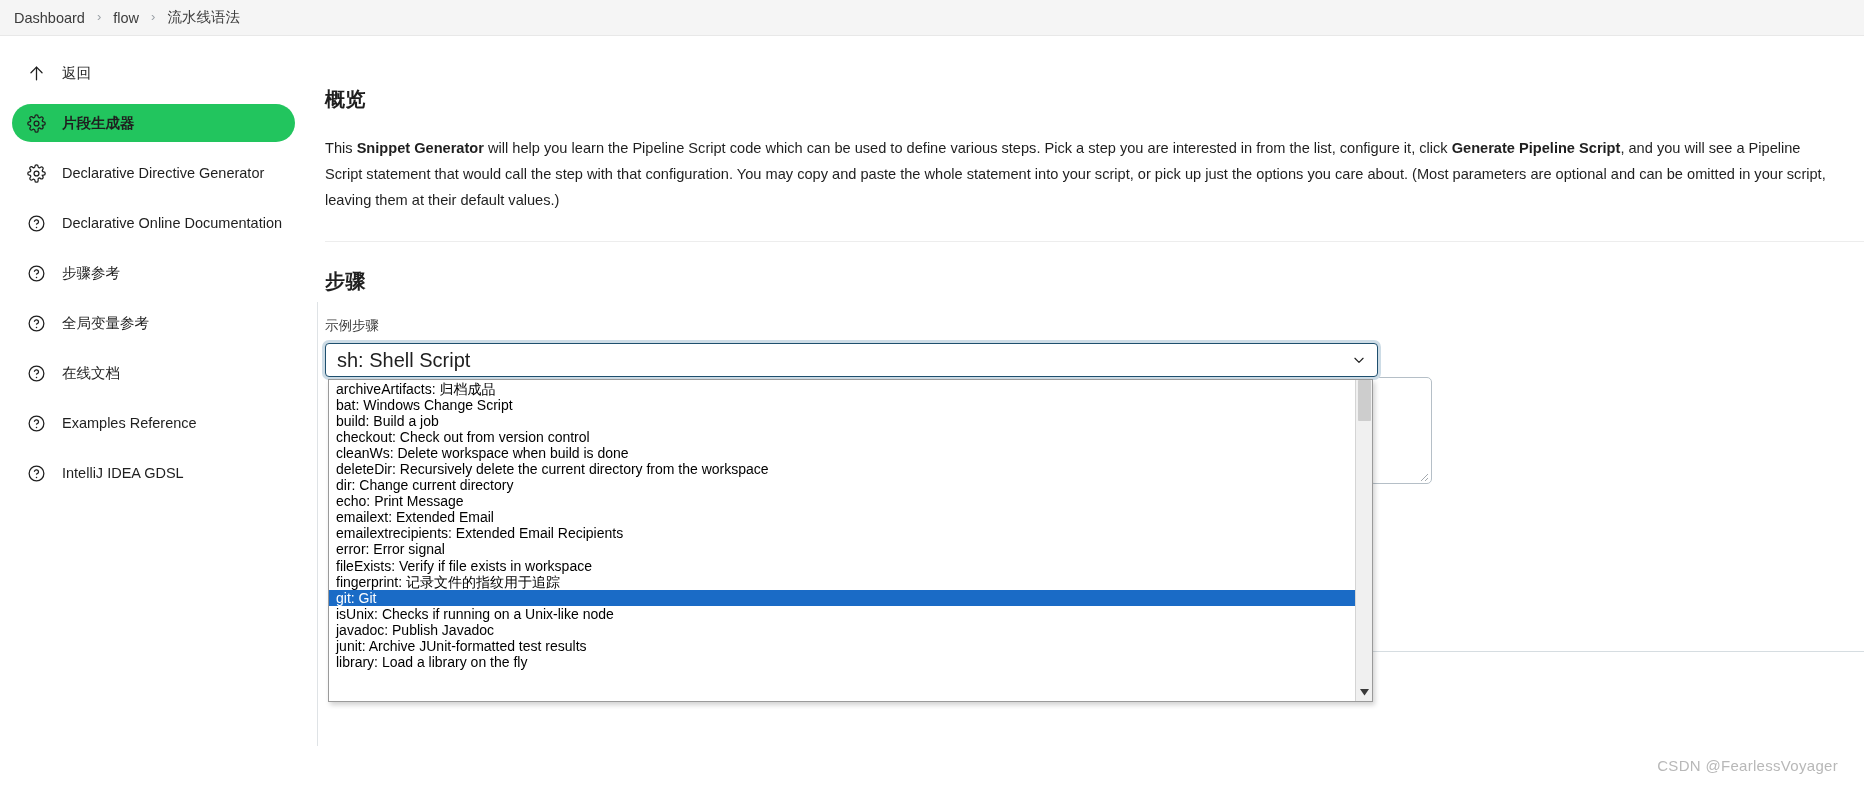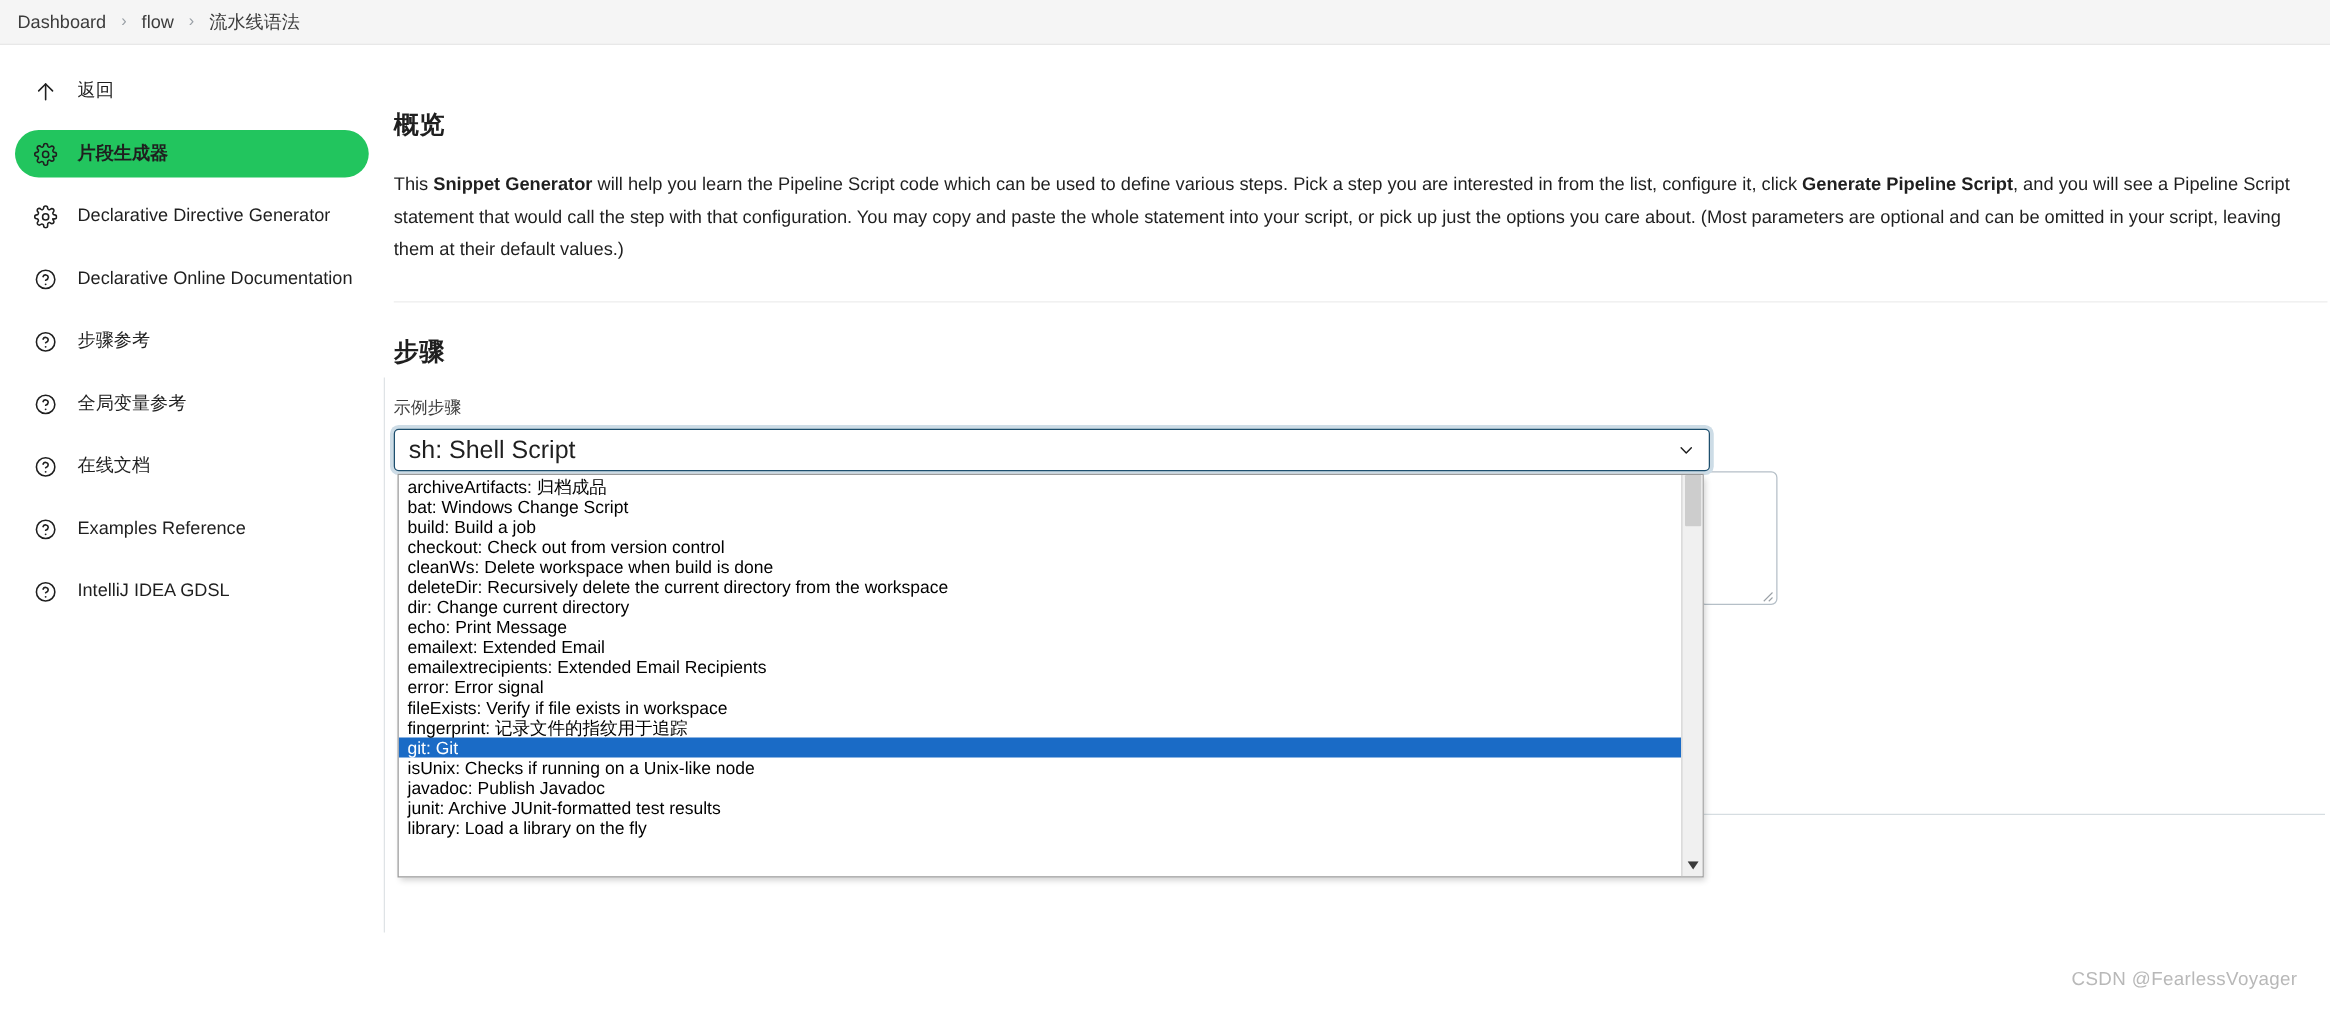--- a/index.html
+++ b/index.html
@@ -28,21 +28,21 @@
   .crumb { color: #3c3c3c; text-decoration: none; white-space: nowrap; }
   .crumb-sep {
     color: #9aa0a6;
     margin: 0 12px;
     font-size: 13px;
     display: inline-block;
     transform: translateY(-1px);
   }
 
   
-  .layout { display: flex; height: 774px; }
+  .layout { display: flex; height: 774px; gap: 10px; }
 
   
   .sidebar {
     width: 307px;
     flex: 0 0 307px;
     padding-top: 18px;
     background: #ffffff;
   }
   .side-item {
     display: flex;
@@ -232,21 +232,21 @@
     top: 608px;
     font-size: 14px;
     color: #d9dde0;
     white-space: nowrap;
     z-index: 0;
   }
 
   .watermark {
     position: absolute;
     right: 26px;
-    bottom: 18px;
+    bottom: 36px;
     font-size: 15px;
     color: #b8b8b8;
     letter-spacing: .3px;
   }
 </style>
 </head>
 <body>
 
 <div class="breadcrumb-bar">
   <span class="crumb">Dashboard</span>

